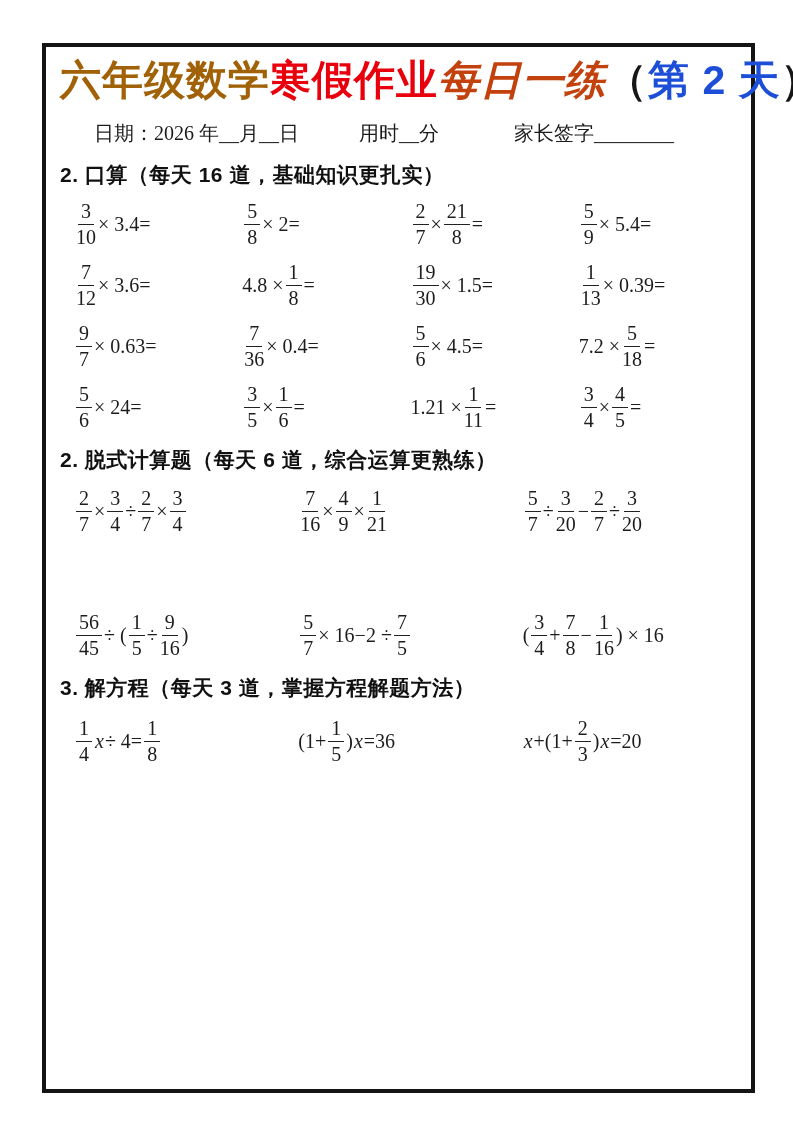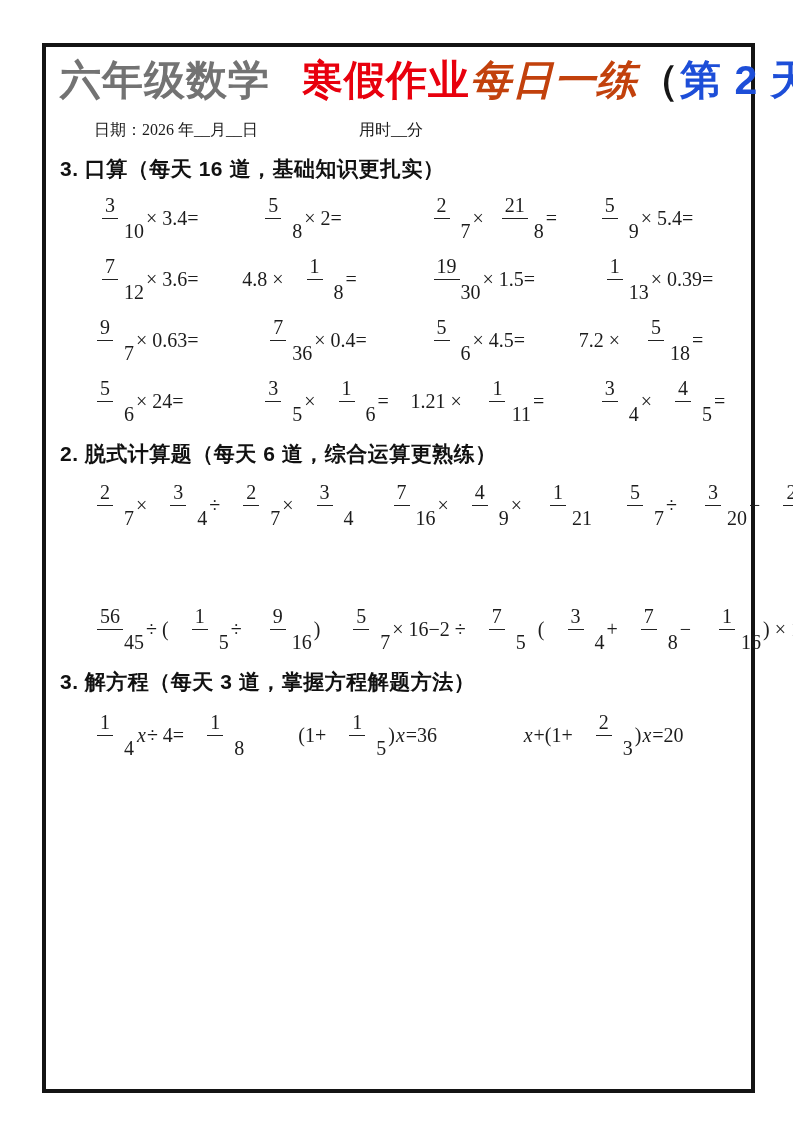--- a/index.html
+++ b/index.html
@@ -2,55 +2,56 @@
 <html><head>
 <meta charset="utf-8">
 <style>
   html,body{margin:0;padding:0;background:#ffffff;}
   .page{position:relative;width:793px;height:1122px;background:#ffffff;overflow:hidden;
         font-family:"Liberation Serif",serif;color:#1c1c1c;}
   .frame{position:absolute;left:42px;top:43px;width:713px;height:1050px;
          border:4px solid #141414;box-sizing:border-box;padding:6px 14px 0 14px;background:#fff;}
   .title{margin:2px 0 0 0;text-align:center;font-family:"Liberation Sans",sans-serif;
          font-weight:900;font-size:41px;line-height:1.25;letter-spacing:1px;white-space:nowrap;}
-  .meta{margin:14px 0 4px 34px;font-size:16px;display:flex;}
+  .meta{margin:14px 0 4px 34px;font-size:20px;display:flex;}
   .meta .m-date{width:265px;}
   .meta .m-dur{width:155px;font-family:Liberation Serif, serif;}
   h2.sec{margin:14px 0 0 0;font-family:"Liberation Sans",sans-serif;font-weight:700;
          font-size:21px;color:#111;letter-spacing:0.5px;}
   .grid{display:grid;margin-top:10px;padding-left:14px;column-gap:10px;}
   .grid-oral{row-gap:11px;}
   .grid-step1{margin-top:12px;}
   .grid-step2{margin-top:74px;}
   .grid-eq{margin-top:14px;}
   .problem{font-size:20px;white-space:nowrap;min-height:50px;display:flex;align-items:center;}
   .frac{display:inline-flex;flex-direction:column;align-items:center;vertical-align:middle;
         margin:0 2px;line-height:1;}
   .frac .num{display:block;padding:0 3px 2px 3px;border-bottom:1.5px solid #222;line-height:1.05;}
-  .frac .den{display:block;padding-top:2px;line-height:1.05;margin-left:48px;}
+  .frac .den{display:block;padding-top:2px;line-height:1.05;}
   i.var{font-style:italic;padding:0 1px;}
   .h2-eq{margin-top:92px;}
   .h2-word{margin-top:72px;}
   .word-body{margin:8px 2px 0 2px;font-size:21px;line-height:1.62;text-indent:2em;}
 </style>
 </head>
 <body>
 
 <div class="page">
   <div class="frame">
 
-    <h1 class="title"><span style="color: #737373;">六年级数学</span><span style="color: rgb(232, 0, 13); margin-left: 32px;">寒假作业</span><span style="color: #c2410c; font-style: italic;">每日一练</span><span style="color: rgb(22, 22, 22);">（</span><span style="color: #1d4ed8;">第 2 天</span><span style="color: rgb(22, 22, 22);">）</span></h1>
+    <h1 class="title"><span style="color: #a16207;">六年级数学</span><span style="color: rgb(232, 0, 13);">寒假作业</span><span style="color: #c2410c; font-style: italic;">每日一练</span><span style="color: rgb(22, 22, 22);">（</span><span style="color: #1d4ed8;">第 2 天</span><span style="color: rgb(22, 22, 22);">）</span></h1>
 
     <div class="meta">
       <span class="m-date">日期：2026 年__月__日</span>
       <span class="m-dur">用时__分</span>
+      <span class="m-sig">家长签字________</span>
     </div>
 
     <section>
-      <h2 class="sec">3. 口算（每天 16 道，基础知识更扎实）</h2>
+      <h2 class="sec">2. 口算（每天 16 道，基础知识更扎实）</h2>
       <div class="grid grid-oral" style="grid-template-columns: repeat(4, 1fr);">
           <div class="problem"><span class="frac">
               <span class="num">3</span>
               <span class="den">10</span>
             </span> × 3.4=</div>
           <div class="problem"><span class="frac">
               <span class="num">5</span>
               <span class="den">8</span>
             </span> × 2=</div>
           <div class="problem"><span class="frac">

